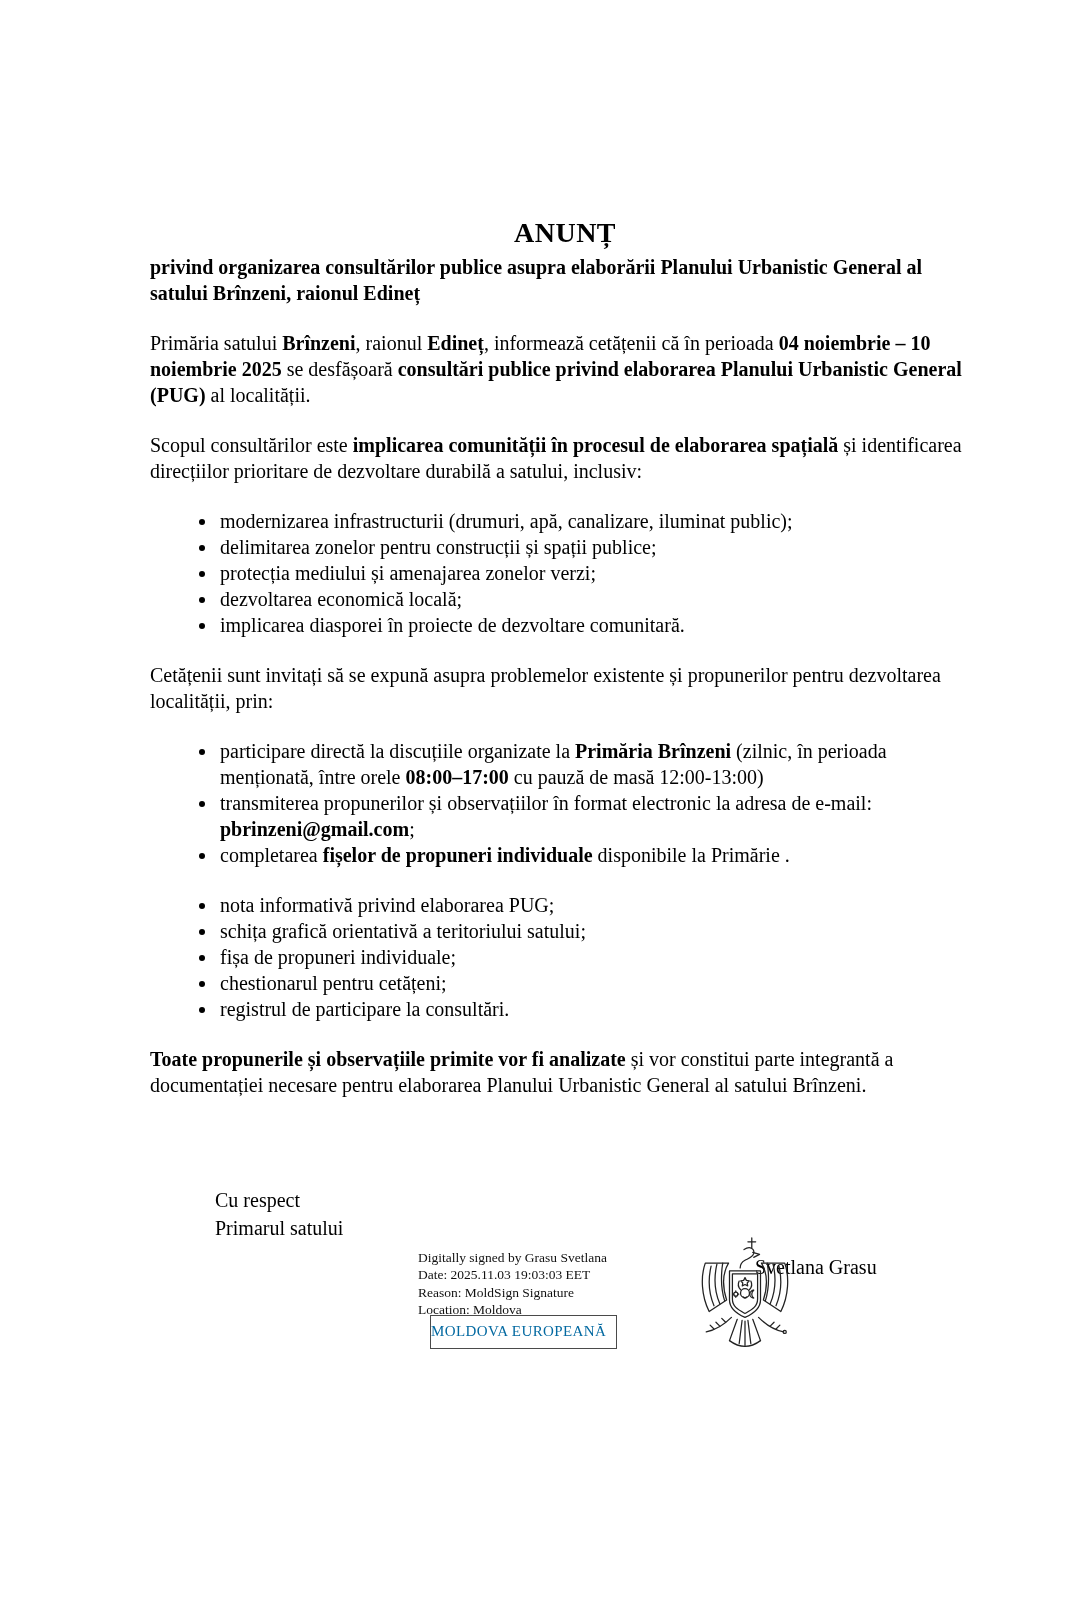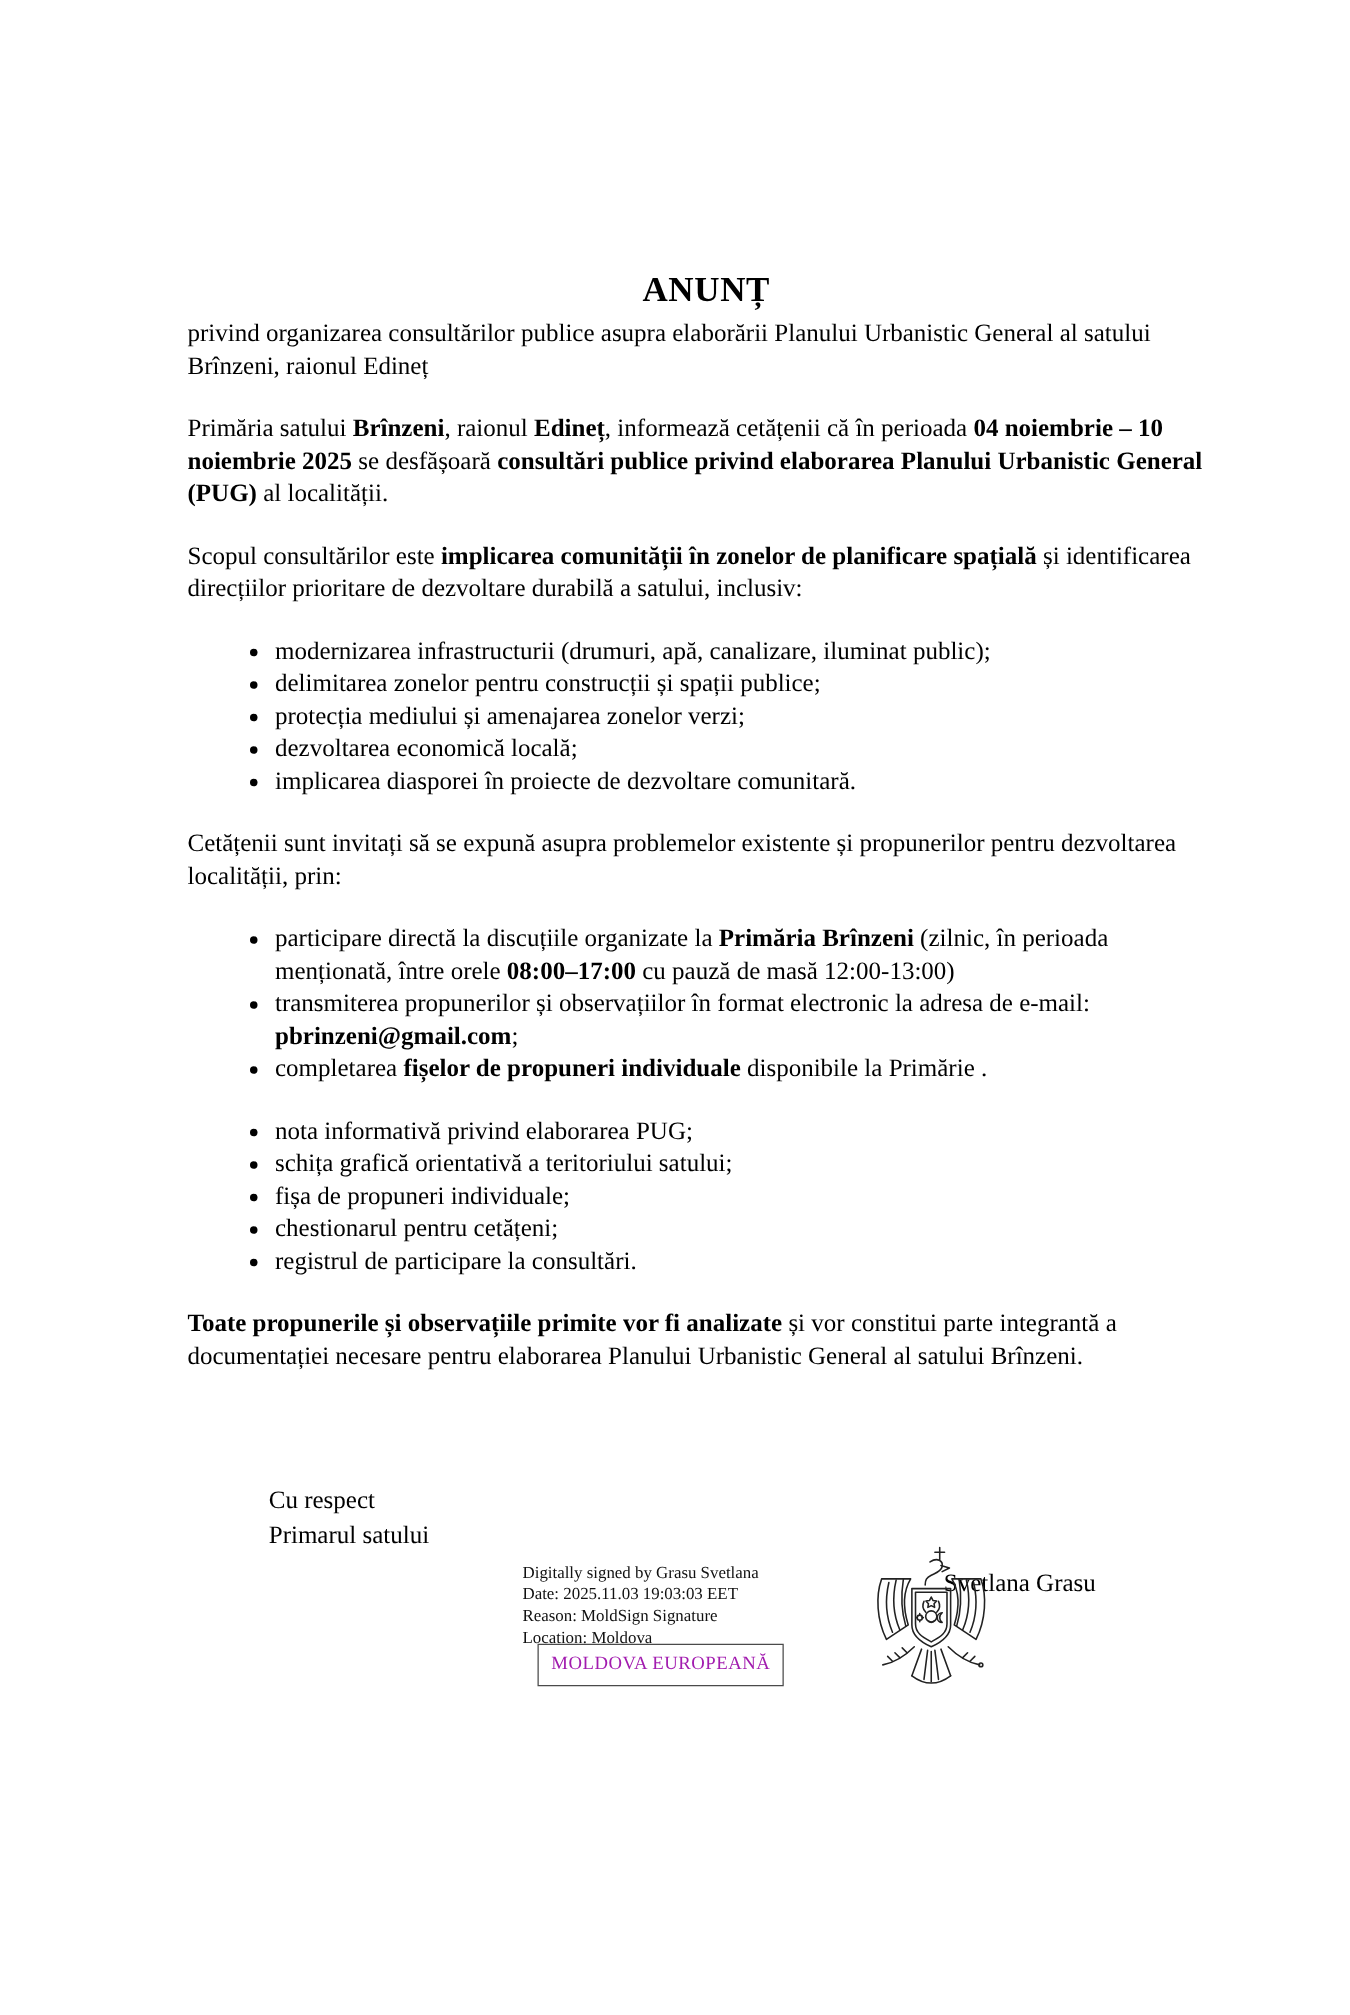--- a/index.html
+++ b/index.html
@@ -29,21 +29,21 @@
     line-height: 34px;
     font-weight: bold;
     text-align: center;
     margin: 0 0 4px 0;
     letter-spacing: 0.5px;
   }
   .content p {
     margin: 0 0 24px 0;
   }
   .bold-heading {
-    font-weight: normal;
+    font-weight: bold;
   }
   .content ul {
     margin: 0 0 24px 0;
     padding-left: 68px;
     list-style: disc outside;
   }
   .content li {
     margin: 0;
     padding-left: 2px;
   }
@@ -67,24 +67,24 @@
     top: 1249px;
     font-size: 13.5px;
     line-height: 17.4px;
     color: #111111;
   }
   .stamp {
     position: absolute;
     left: 430px;
     top: 1315px;
     border: 1px solid #4a4a4a;
-    padding: 2px 10px 4px 10px;
+    padding: 2px 10px 4px 0;
     font-size: 15px;
     letter-spacing: 0.4px;
-    color: #a21caf;
+    color: #0369a1;
     background: #ffffff;
   }
   .emblem {
     position: absolute;
     left: 696px;
     top: 1236px;
     width: 98px;
     height: 124px;
   }
 </style>
@@ -93,21 +93,21 @@
 
 <div class="page">
   <div class="content">
 
     <h1 class="doc-title">ANUNȚ</h1>
 
     <p class="bold-heading">privind organizarea consultărilor publice asupra elaborării Planului Urbanistic General al satului Brînzeni, raionul Edineț</p>
 
     <p><span>Primăria satului </span><span class="b">Brînzeni</span><span>, raionul </span><span class="b">Edineț</span><span>, informează cetățenii că în perioada </span><span class="b">04 noiembrie – 10 noiembrie 2025</span><span> se desfășoară </span><span class="b">consultări publice privind elaborarea Planului Urbanistic General (PUG)</span><span> al localității.</span></p>
 
-    <p><span>Scopul consultărilor este </span><span class="b">implicarea comunității în zonelor de planificare spațială</span><span> și identificarea direcțiilor prioritare de dezvoltare durabilă a satului, inclusiv:</span></p>
+    <p><span>Scopul consultărilor este </span><span class="b">implicarea comunității în procesul de elaborarea spațială</span><span> și identificarea direcțiilor prioritare de dezvoltare durabilă a satului, inclusiv:</span></p>
 
     <ul>
       <li>modernizarea infrastructurii (drumuri, apă, canalizare, iluminat public);</li>
       <li>delimitarea zonelor pentru construcții și spații publice;</li>
       <li>protecția mediului și amenajarea zonelor verzi;</li>
       <li>dezvoltarea economică locală;</li>
       <li>implicarea diasporei în proiecte de dezvoltare comunitară.</li>
     </ul>
 
     <p>Cetățenii sunt invitați să se expună asupra problemelor existente și propunerilor pentru dezvoltarea localității, prin:</p>

